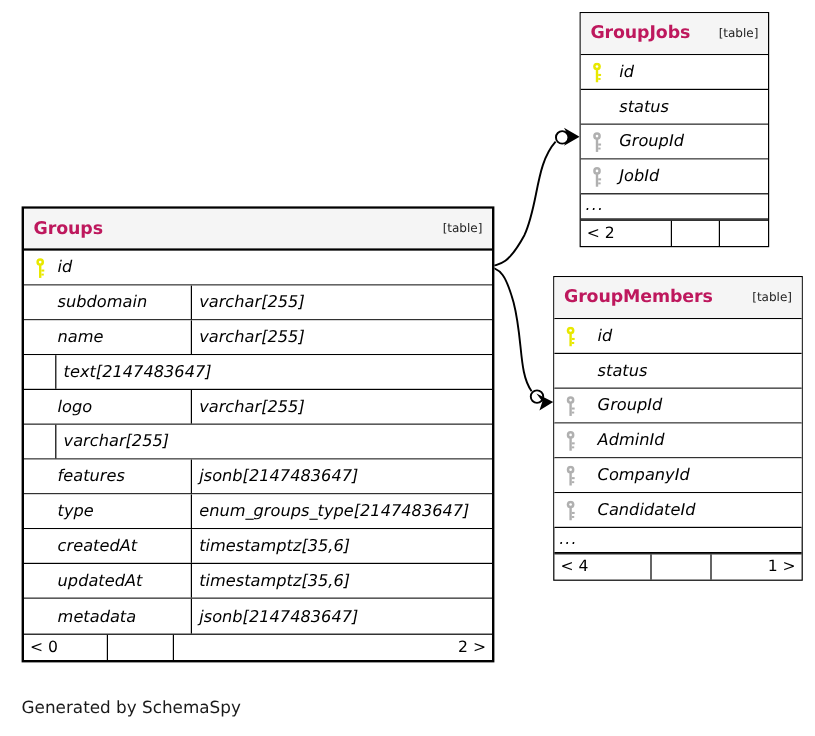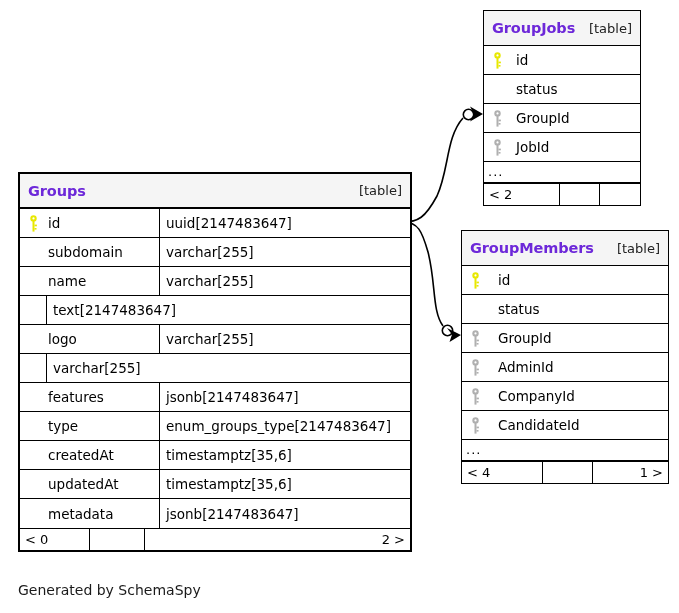--- a/index.html
+++ b/index.html
@@ -40,29 +40,29 @@
     align-items: center;
     justify-content: space-between;
     padding: 0 8px;
     height: 35px;
   }
   .tbl.thin > .tbl-head { border-bottom-width: 1px; }
 
   .tbl-name {
     font-weight: bold;
     font-size: 14.5px;
-    color: #6d28d9;
+    color: #be185d;
     letter-spacing: -0.1px;
   }
   .tbl-kind {
-    font-size: 13px;
+    font-size: 10px;
     color: #222222;
   }
 
-  .rows { display: block; }
+  .rows { display: block; font-style: italic; }
 
   .row {
     box-sizing: border-box;
     display: flex;
     align-items: center;
     border-bottom: 1px solid #000000;
     height: 29px;
     background: #ffffff;
   }
   .row:last-child { border-bottom: none; }
@@ -216,21 +216,20 @@
         <span class="cell-key">
           <svg class="key" viewBox="0 0 9 17">
               <circle cx="4.5" cy="3.4" r="3.2" fill="#e8e800"></circle>
               <circle cx="4.5" cy="3.4" r="1.1" fill="#ffffff"></circle>
               <rect x="3.5" y="5.6" width="2" height="11" fill="#e8e800"></rect>
               <rect x="5.5" y="9.6" width="2.4" height="1.7" fill="#e8e800"></rect>
               <rect x="5.5" y="13" width="2" height="1.6" fill="#e8e800"></rect>
             </svg>
         </span>
         <span class="cell-name">id</span>
-        <span class="cell-type">uuid[2147483647]</span>
       </div>
 
       <div class="row">
         <span class="cell-key"></span>
         <span class="cell-name">subdomain</span>
         <span class="cell-type">varchar[255]</span>
       </div>
 
       <div class="row">
         <span class="cell-key"></span>

